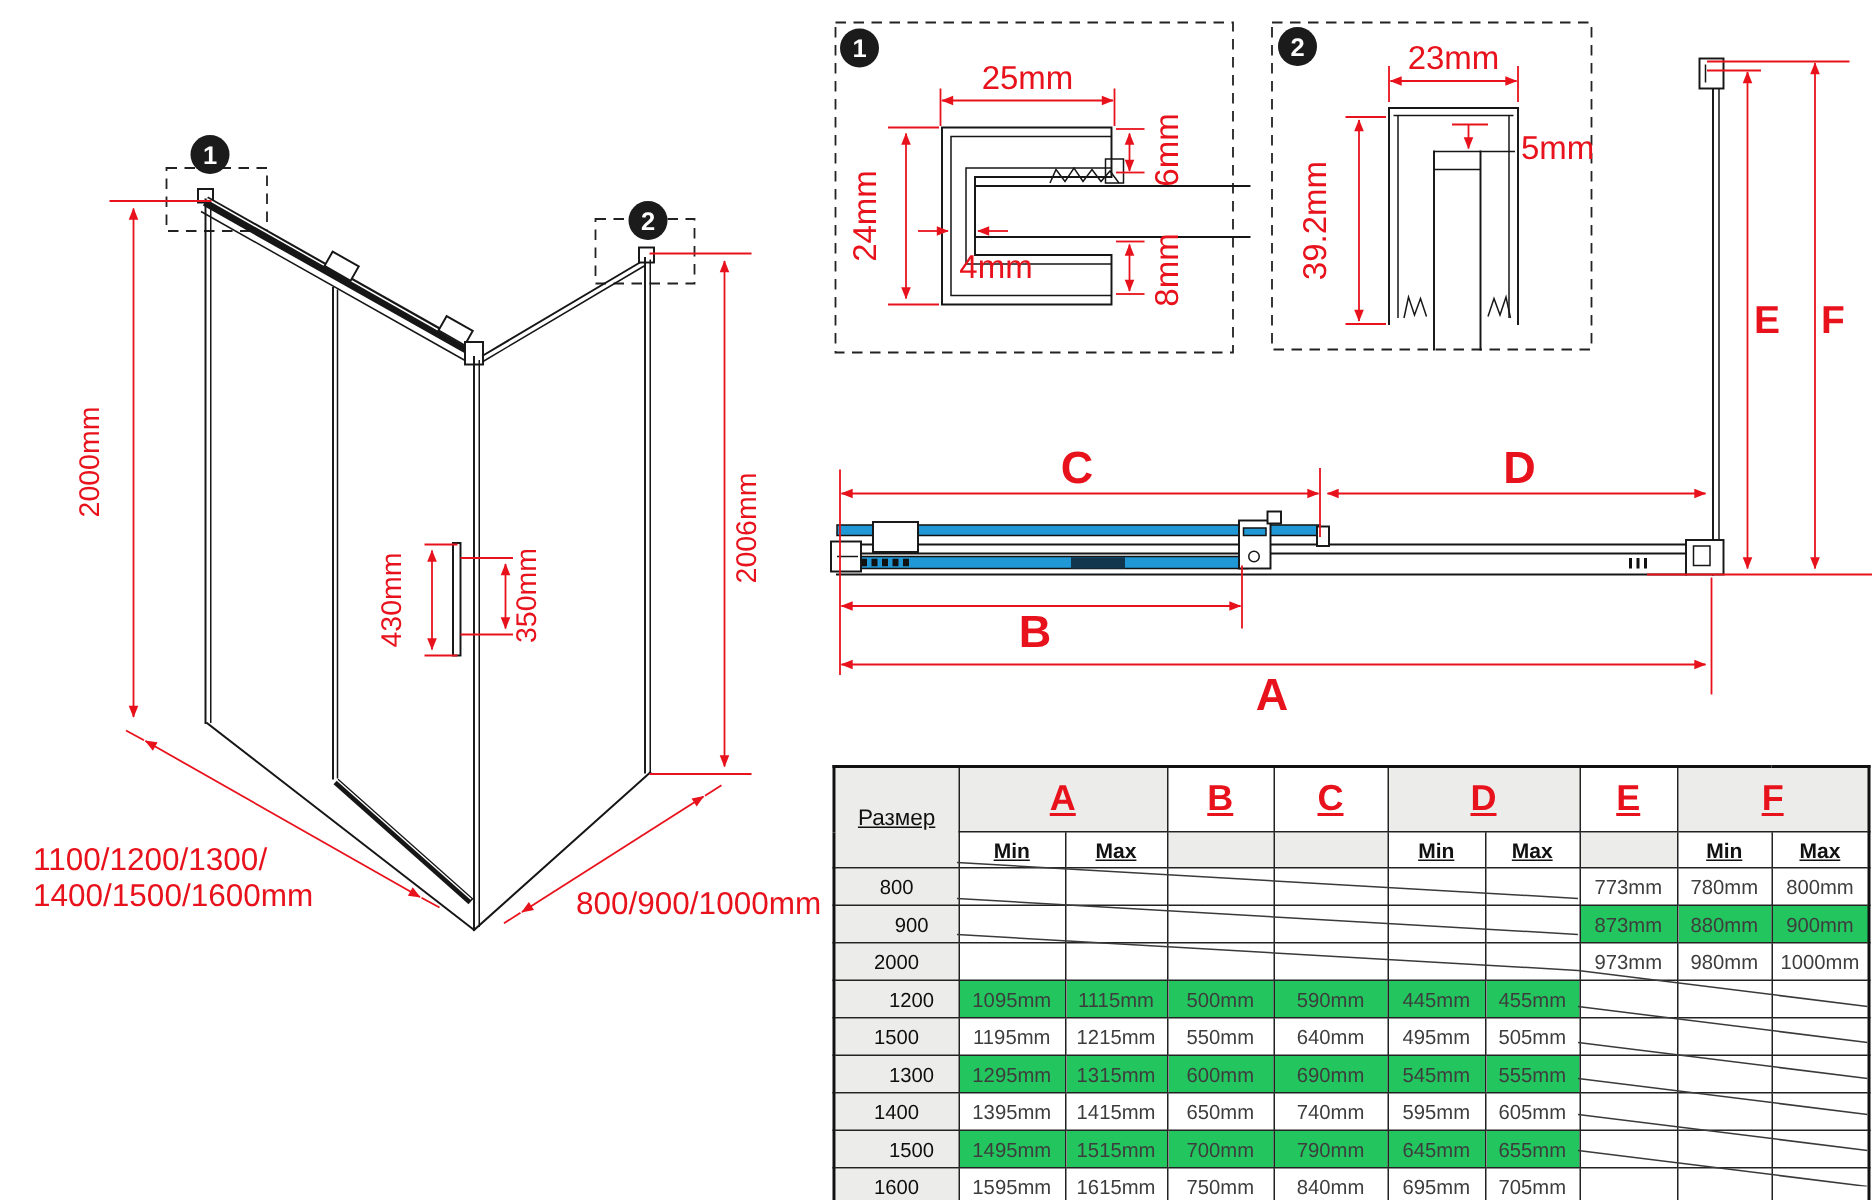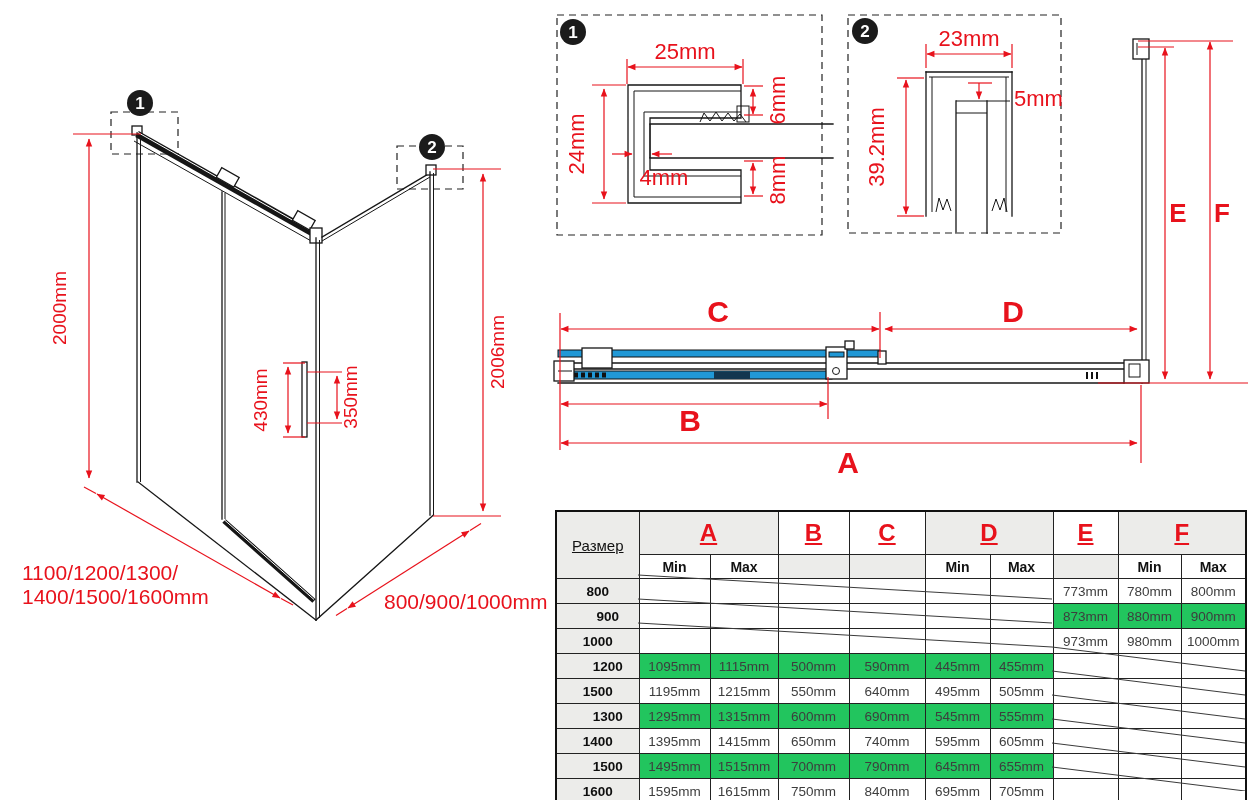--- a/index.html
+++ b/index.html
@@ -25,24 +25,24 @@
   .badge-t{fill:#fff;font-size:17px;font-weight:bold;text-anchor:middle;}
   
   #table-wrap{position:relative;position:absolute;left:555px;top:510px;width:690px;}
   #size-table{border-collapse:collapse;table-layout:fixed;width:690px;border:2px solid #111;}
   #size-table th,#size-table td{border:1px solid #222;text-align:center;vertical-align:middle;padding:0;overflow:hidden;}
   #size-table thead tr:first-child th{height:42px;text-decoration:underline;}
   #size-table thead tr:nth-child(2) th{height:23px;}
   .hletter{color:#e8121c;font-size:24px;font-weight:bold;background:#fff;}
   .hshade{background:#ececea;}
   .corner{font-size:15px;font-weight:normal;background:#ececea;color:#111;}
-  .minmax{font-size:14px;font-weight:bold;background:#fff;color:#111;}
+  .minmax{font-size:14px;font-weight:bold;background:#fff;color:#111;text-decoration:underline;}
   .sub-empty{background:#ececea;}
   #size-table td{font-size:13.5px;color:#3d3d3d;height:24px;}
-  #size-table td.size{font-weight:bold;color:#0e0e0e;background:#ececea;font-size:13.5px;}
+  #size-table td.size{font-weight:normal;color:#0e0e0e;background:#ececea;font-size:13.5px;}
   #size-table tr.shade td{background:#22c55e;}
   #size-table tr.shade td.size{background:#ececea;padding-left:20px;}
   #size-table td.xc{background:#fff;}
   #size-table tr.shade td.xc{background:#fff;}
   #diag-overlay{position:absolute;left:0;top:0;pointer-events:none;}
   #diag-overlay line{stroke:#3a3a3a;stroke-width:1;}
 </style>
 </head>
 <body>
 
@@ -317,21 +317,21 @@
             <td class="xc"></td>
             <td class="xc"></td>
             <td class="xc"></td>
             <td class="xc"></td>
             <td class="xc"></td>
             <td>873mm</td>
             <td>880mm</td>
             <td>900mm</td>
           </tr>
           <tr>
-            <td class="size">1000</td>
+            <td class="size">2000</td>
             <td class="xc"></td>
             <td class="xc"></td>
             <td class="xc"></td>
             <td class="xc"></td>
             <td class="xc"></td>
             <td class="xc"></td>
             <td>973mm</td>
             <td>980mm</td>
             <td>1000mm</td>
           </tr>

